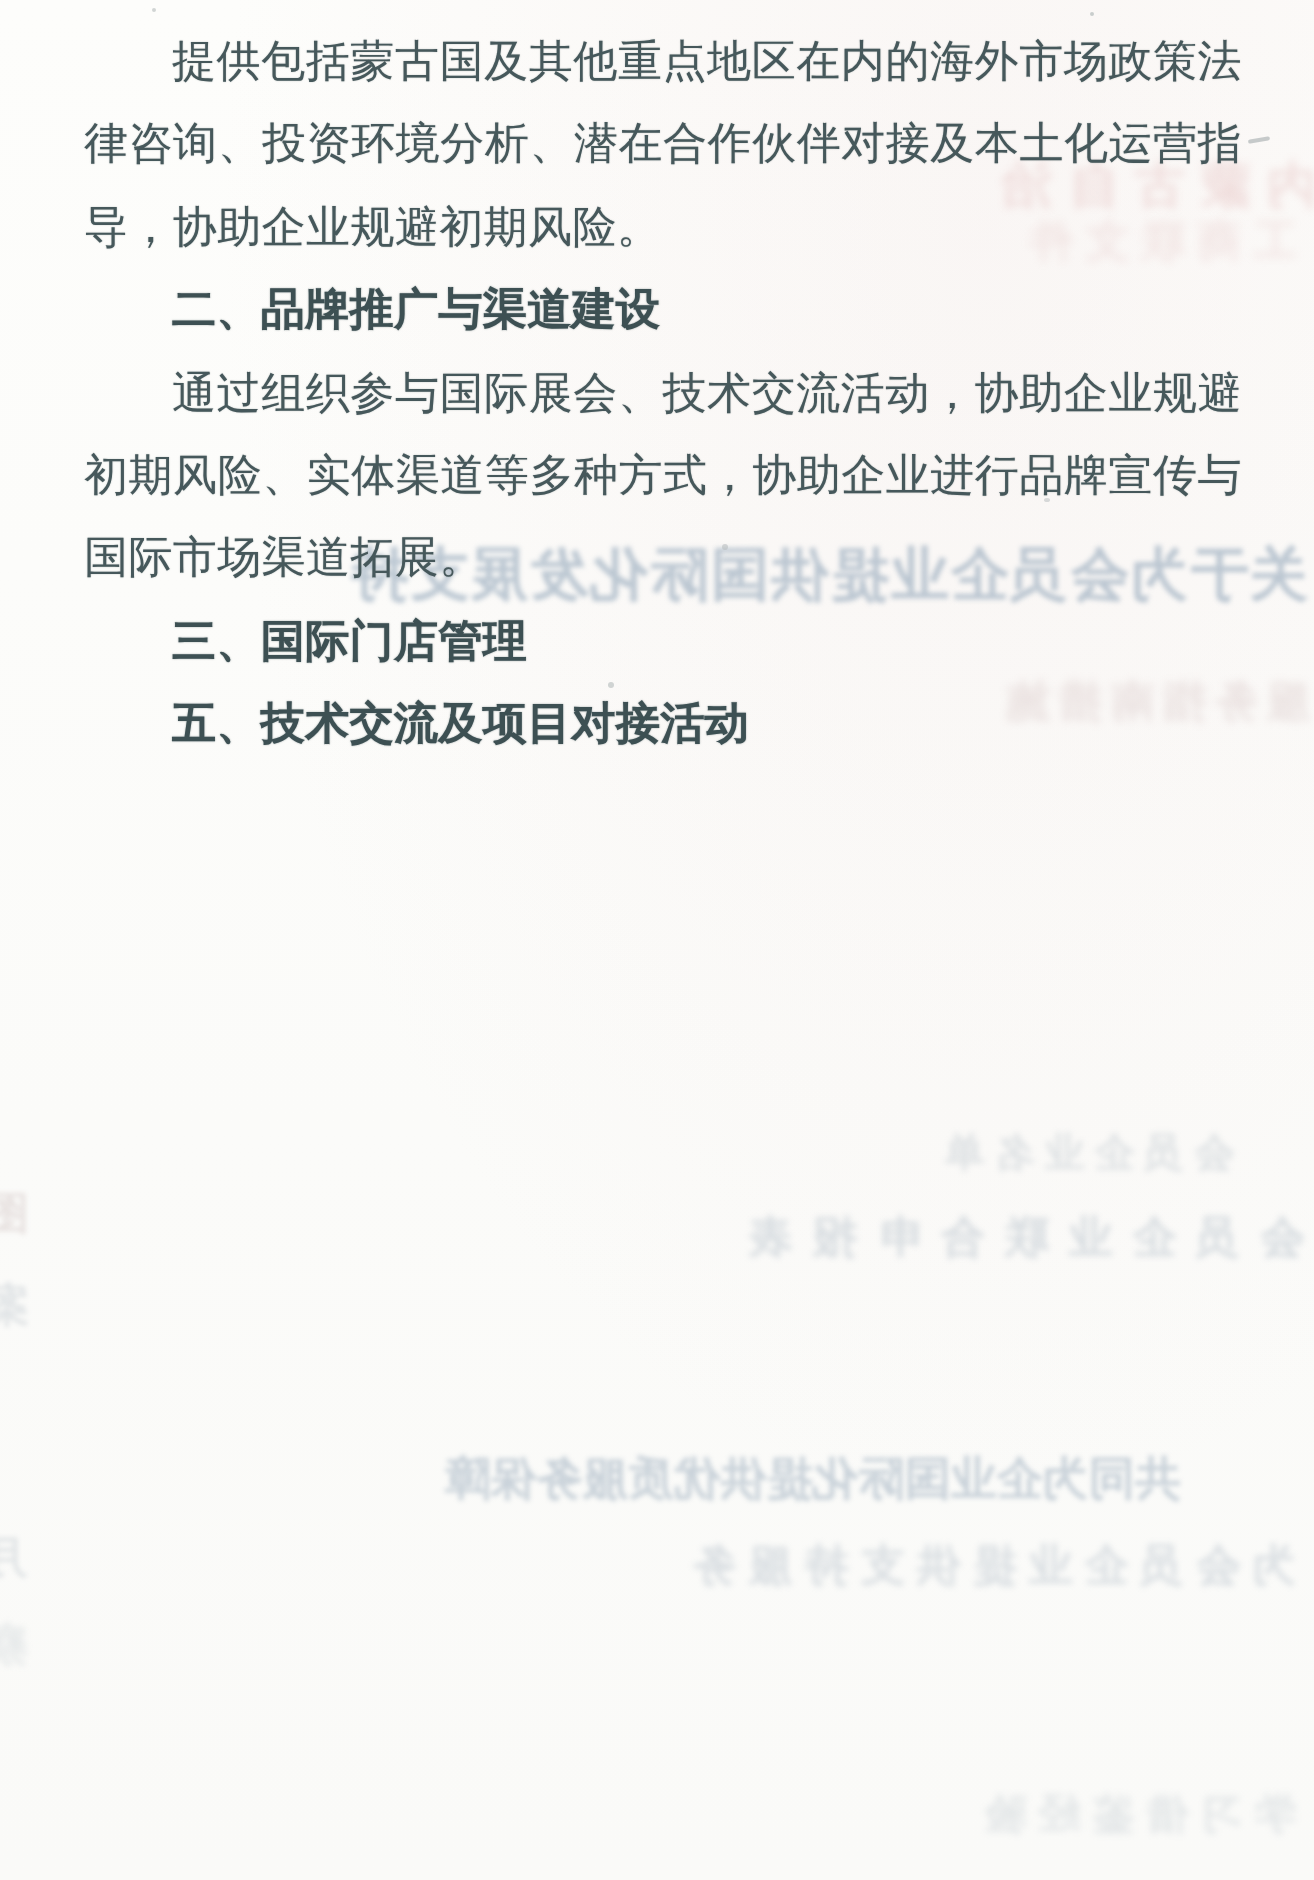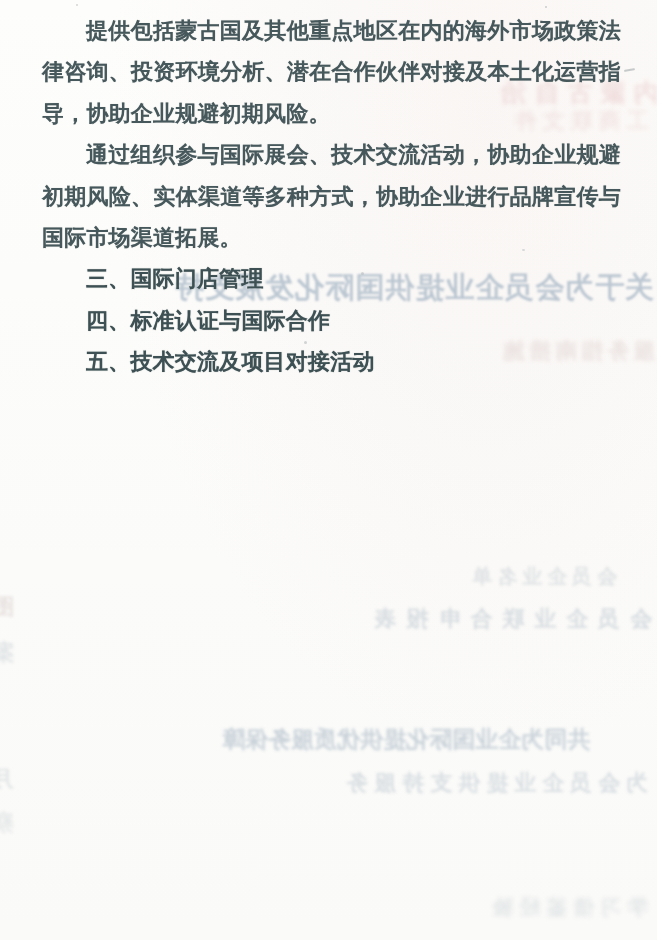--- a/index.html
+++ b/index.html
@@ -22,21 +22,21 @@
     position: absolute;
     left: 42px; top: 10px; width: 579px;
     color: #46585b;
     font-size: 22px;
     line-height: 41.4px;
     letter-spacing: 0.2px;
     text-align: justify;
     word-break: break-all;
     text-shadow: 0 0 0.7px rgba(70,88,91,0.45);
   }
-  .doc p { margin: 0; text-indent: 2em; font-weight: bold; }
+  .doc p { margin: 0; text-indent: 2em; }
   .doc p.heading { font-weight: bold; color: #3d5053; text-shadow: 0 0 0.9px rgba(61,80,83,0.55); }
 
   
   .ghost {
     position: absolute;
     transform: scaleX(-1);
     white-space: nowrap;
     font-weight: bold;
     pointer-events: none;
   }
@@ -84,19 +84,19 @@
 
   <div class="speck s1"></div>
   <div class="speck s2"></div>
   <div class="speck s3"></div>
   <div class="speck s4"></div>
   <div class="speck s5"></div>
   <div class="speck s6"></div>
 
   <div class="doc">
       <p>提供包括蒙古国及其他重点地区在内的海外市场政策法律咨询、投资环境分析、潜在合作伙伴对接及本土化运营指导，协助企业规避初期风险。</p>
+      <p class="heading">二、品牌推广与渠道建设</p>
       <p>通过组织参与国际展会、技术交流活动，协助企业规避初期风险、实体渠道等多种方式，协助企业进行品牌宣传与国际市场渠道拓展。</p>
       <p class="heading">三、国际门店管理</p>
-      <p class="heading">四、标准认证与国际合作</p>
       <p class="heading">五、技术交流及项目对接活动</p>
     </div>
 
 </div>
 
 </body></html>

